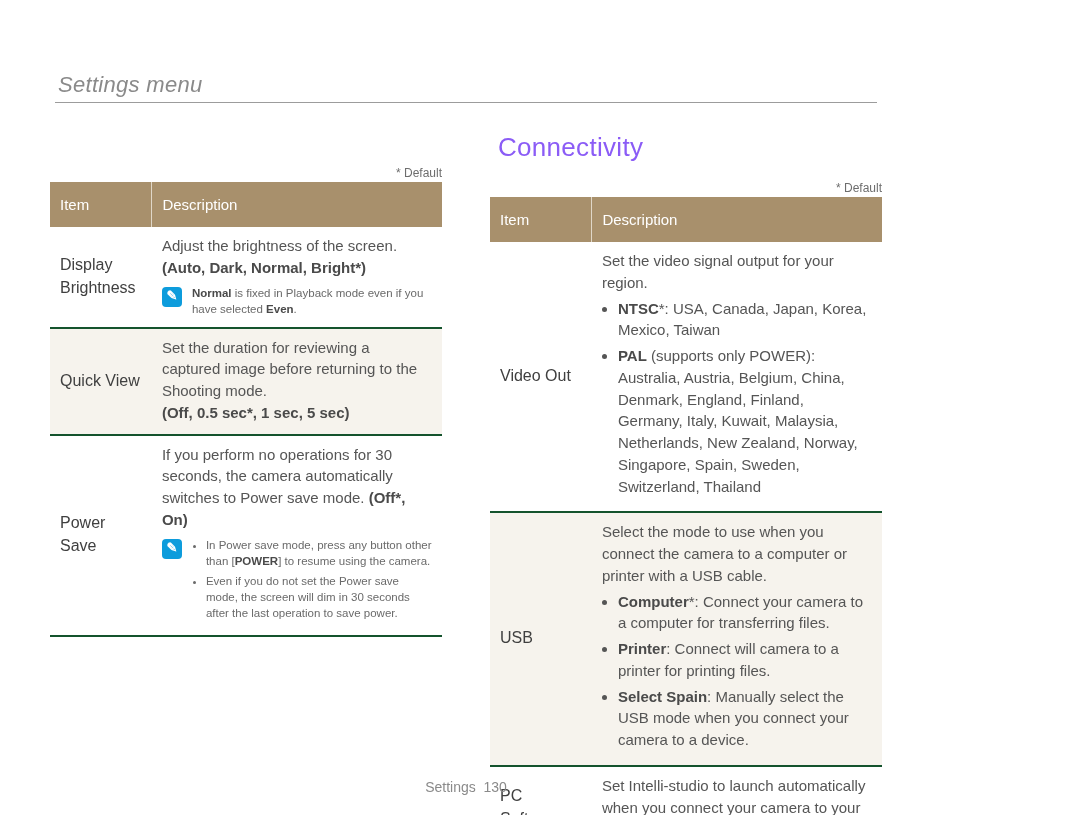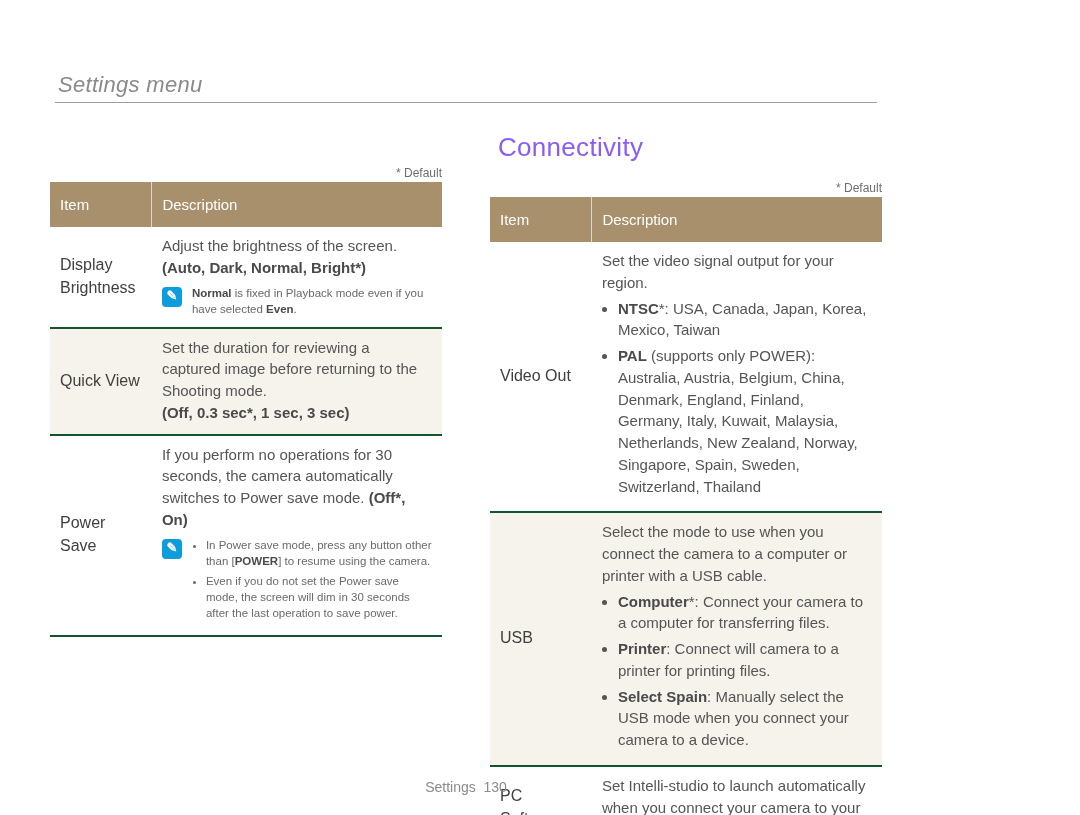--- a/index.html
+++ b/index.html
@@ -168,21 +168,21 @@
                 <div class="note-text">
                   <b>Normal</b><span> is fixed in Playback mode even if you have selected </span><b>Even</b><span>.</span>
                 </div>
               </div>
             </td>
           </tr>
           <tr>
             <td class="item">Quick View</td>
             <td>
               <span>Set the duration for reviewing a captured image before returning to the Shooting mode.</span><br>
-              <span class="opts">(Off, 0.3 sec*, 1 sec, 3 sec)</span>
+              <span class="opts">(Off, 0.5 sec*, 1 sec, 5 sec)</span>
             </td>
           </tr>
           <tr>
             <td class="item">Power Save</td>
             <td>
               <span>If you perform no operations for 30 seconds, the camera automatically switches to Power save mode. </span><span class="opts">(Off*, On)</span>
               <div class="note-box">
                 <div class="note-icon">✎</div>
                 <div class="note-text">
                   <ul>

